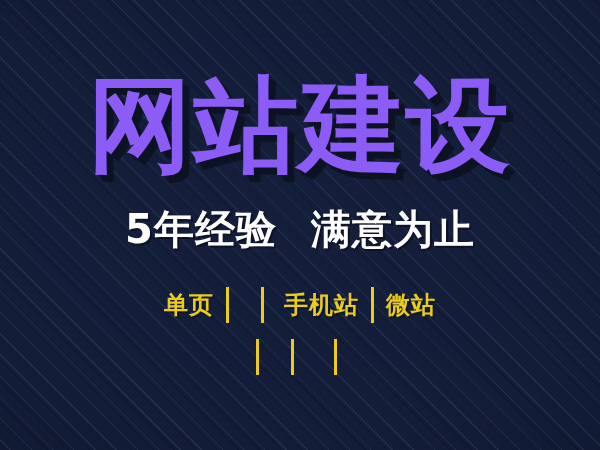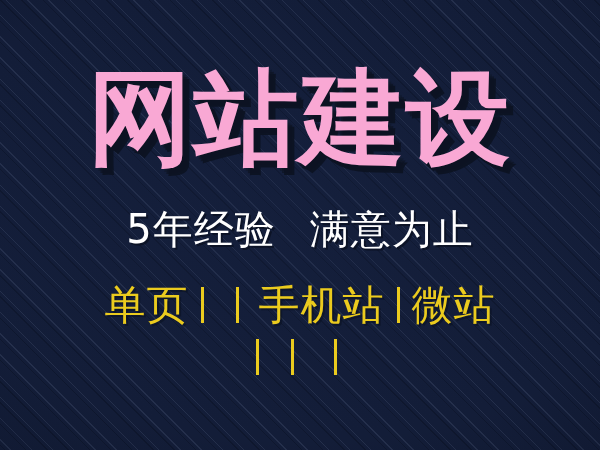--- a/index.html
+++ b/index.html
@@ -59,44 +59,44 @@
     position: absolute;
     inset: 0;
     display: flex;
     flex-direction: column;
     align-items: center;
   }
 
   
   .headline {
     margin-top: 74px;
-    font-family: Liberation Mono, monospace;
+    font-family: Liberation Serif, serif;
     font-size: 104px;
     line-height: 1.0;
     font-weight: bold;
-    color: #f9a8d4;
+    color: #8b5cf6;
     letter-spacing: 2px;
     white-space: nowrap;
     text-shadow:
        7px 7px 0 rgba(12,18,34,0.92),
        5px 5px 0 rgba(14,21,38,0.85),
        3px 3px 0 rgba(16,24,43,0.70);
   }
 
   
   .subtitle-row {
     margin-top: 24px;
     display: flex;
     align-items: baseline;
     white-space: nowrap;
   }
   .subtitle {
     font-family: "DejaVu Sans", "Liberation Sans", sans-serif;
     font-size: 40px;
-    font-weight: normal;
+    font-weight: bold;
     color: #ffffff;
     letter-spacing: 1px;
     text-shadow: 2px 2px 0 rgba(10,16,32,0.75);
   }
   .subtitle-gap { width: 34px; }
 
   
   .tags {
     margin-top: 24px;
     display: flex;
@@ -105,22 +105,22 @@
   }
   .tag-row {
     display: flex;
     align-items: center;
     justify-content: center;
     white-space: nowrap;
     height: 48px;
   }
   .tag {
     font-family: "DejaVu Sans", "Liberation Sans", sans-serif;
-    font-size: 41px;
-    font-weight: normal;
+    font-size: 24px;
+    font-weight: bold;
     color: #ebcb1e;
     letter-spacing: 1px;
     text-shadow: 2px 2px 0 rgba(10,16,32,0.55);
   }
   .tag-sep {
     width: 3px;
     height: 36px;
     background: #ebcb1e;
     margin: 0 12px;
     flex: none;

